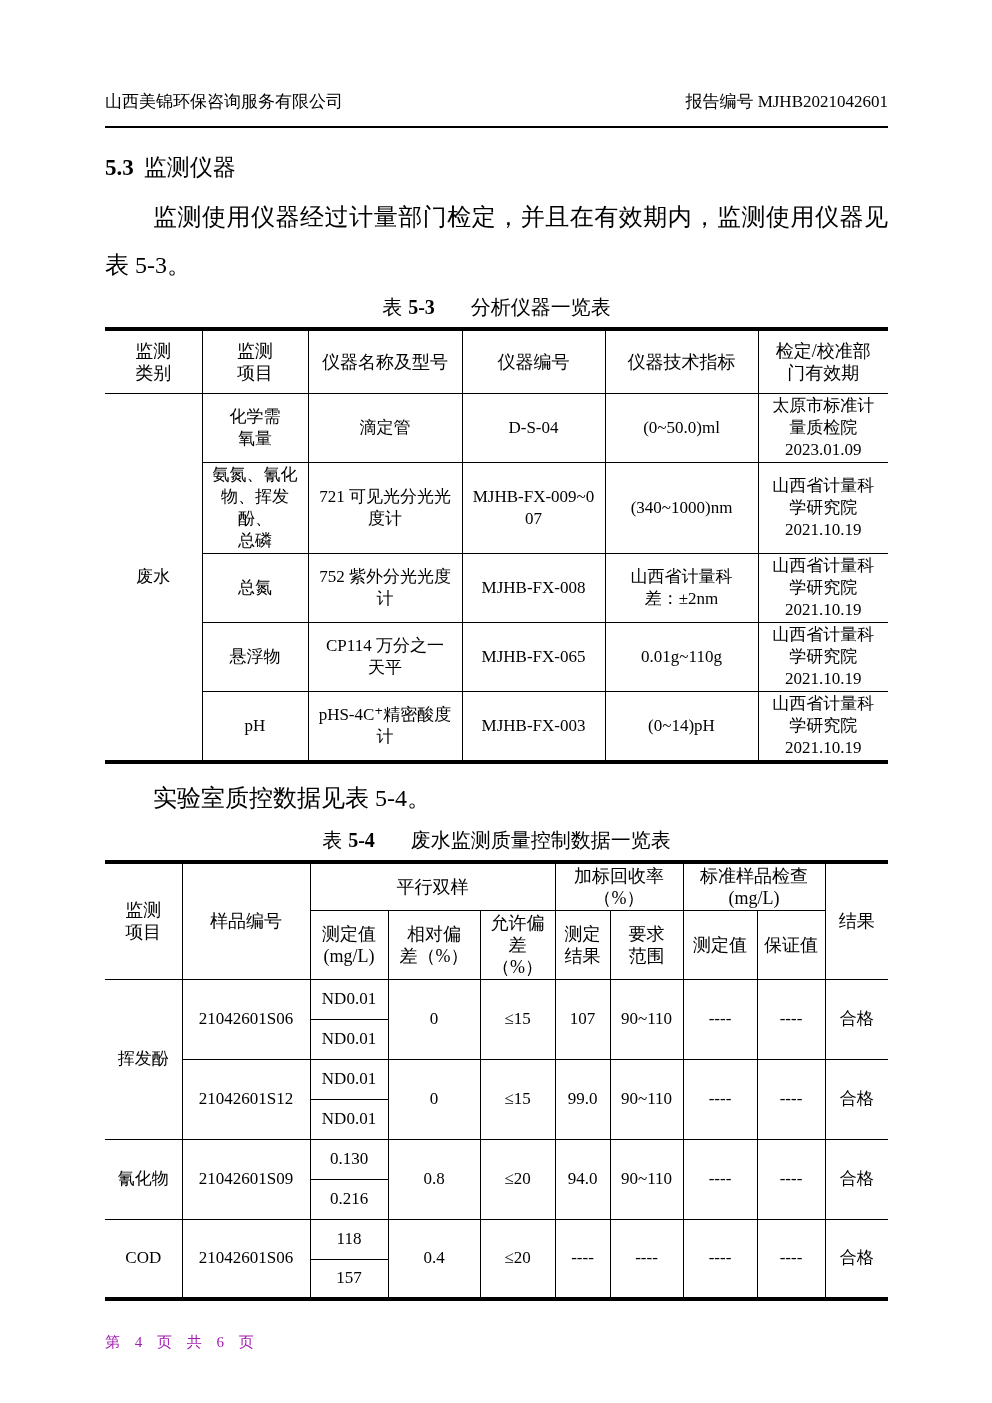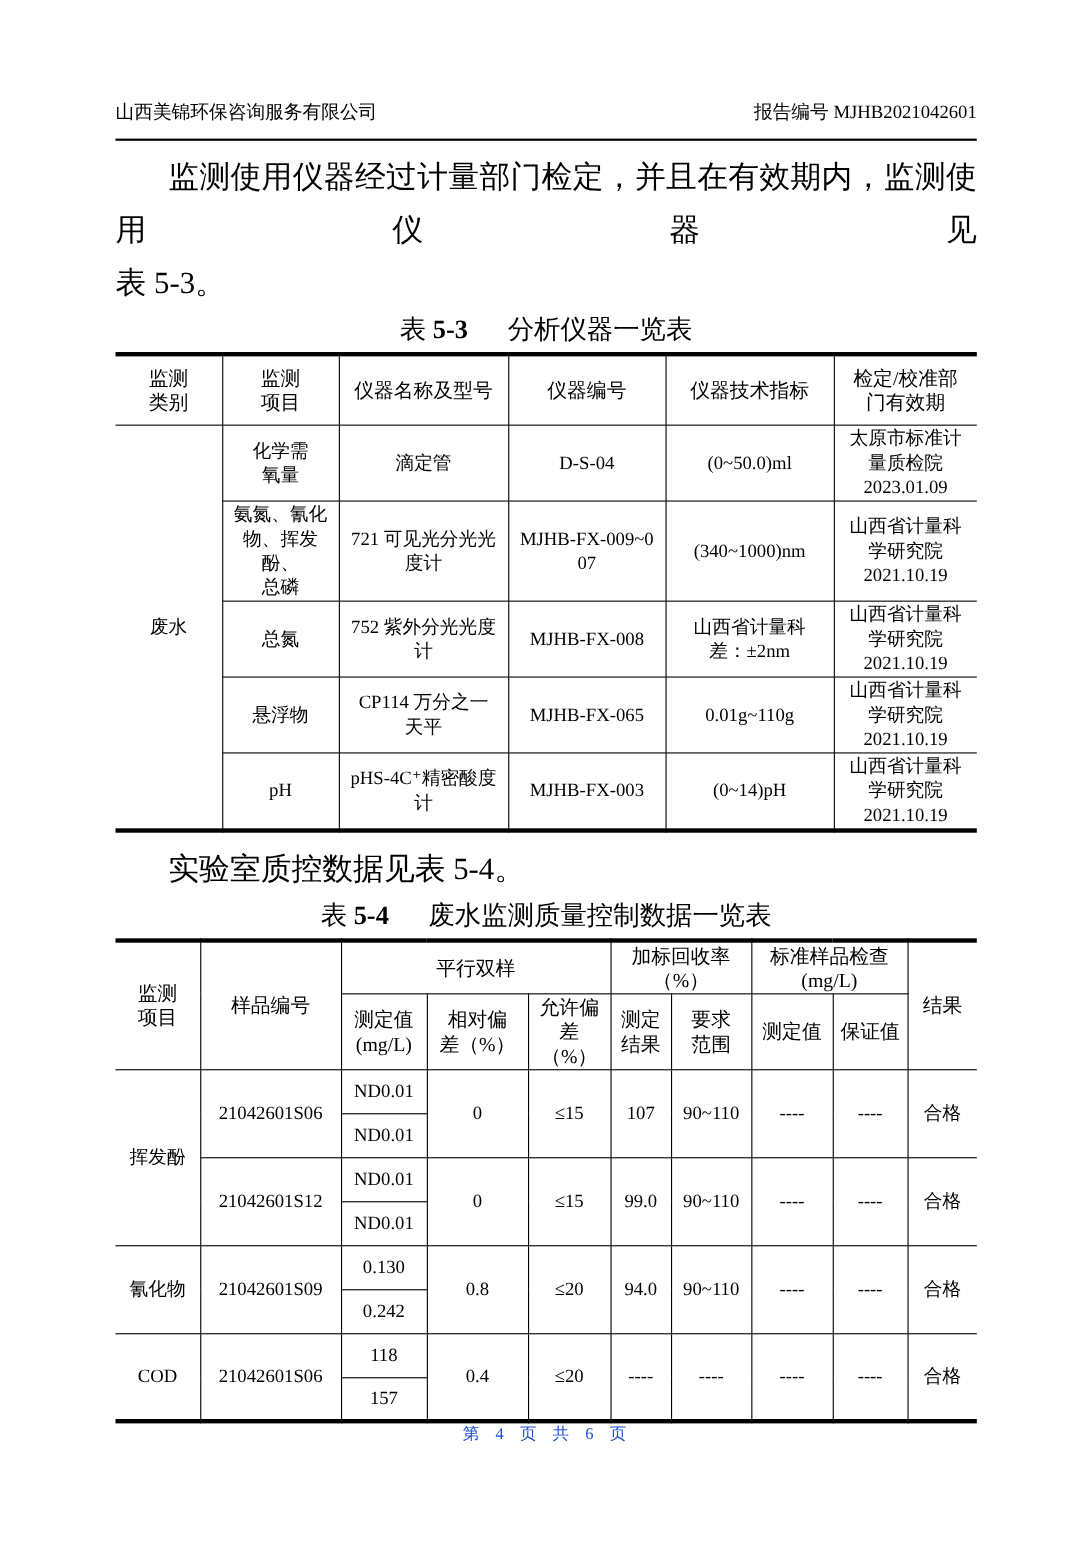--- a/index.html
+++ b/index.html
@@ -16,59 +16,62 @@
   .doc-header {
     display: flex; justify-content: space-between; align-items: flex-start;
     font-size: 17px; padding-bottom: 13px; border-bottom: 2px solid #000;
   }
 
   
   .section-heading { font-size: 23px; margin-top: 25px; line-height: 30px; }
   .section-heading .num { font-weight: bold; margin-right: 10px; }
 
   
-  .para { font-size: 28px; margin-top: 10px; }
+  .para { font-size: 24px; margin-top: 10px; }
   .para .pline { line-height: 48px; }
   .para .justify-full { text-align: justify; text-align-last: justify; text-indent: 48px; }
   .para .indent { text-indent: 48px; }
 
   
-  .tbl-caption { text-align: center; font-size: 24px; margin-top: 4px; line-height: 28px; }
+  .tbl-caption { text-align: center; font-size: 20px; margin-top: 4px; line-height: 28px; }
   .tbl-caption .cap-num { font-weight: bold; margin-left: 6px; }
   .tbl-caption .cap-title { margin-left: 36px; }
 
   
   table {
     border-collapse: collapse; table-layout: fixed; width: 783px;
     margin-top: 6px;
     border-top: 4px solid #000; border-bottom: 4px solid #000;
   }
   td, th {
     border: 1px solid #000;
     font-weight: normal; text-align: center; vertical-align: middle;
     white-space: pre-line; padding: 1px 3px;
     font-size: 17px; line-height: 22px;
     overflow: hidden;
   }
   th { font-size: 18px; }
   .no-l { border-left: none !important; }
   .no-r { border-right: none !important; }
 
-  .footer { text-align: center; font-size: 15px; letter-spacing: 3px; word-spacing: 5px; color: #1d4ed8; }
+  .footer { font-size: 15px; margin-top: 32px; letter-spacing: 3px; word-spacing: 5px; color: #a21caf; }
 </style>
 </head>
 <body>
 
 <div class="page">
 
   <div class="doc-header">
     <span>山西美锦环保咨询服务有限公司</span>
     <span>报告编号 MJHB2021042601</span>
   </div>
 
+  <div class="section-heading">
+    <span class="num">5.3</span><span>监测仪器</span>
+  </div>
 
   <div class="para">
     <div class="pline justify-full">监测使用仪器经过计量部门检定，并且在有效期内，监测使用仪器见</div>
     <div class="pline">表 5-3。</div>
   </div>
 
   <div class="tbl-caption">
     <span>表</span><span class="cap-num">5-3</span><span class="cap-title">分析仪器一览表</span>
   </div>
 
@@ -237,21 +240,21 @@
       <td>0.130</td>
       <td rowspan="2">0.8</td>
       <td rowspan="2">≤20</td>
       <td rowspan="2">94.0</td>
       <td rowspan="2">90~110</td>
       <td rowspan="2">----</td>
       <td rowspan="2">----</td>
       <td class="no-r" rowspan="2">合格</td>
     </tr>
     <tr style="height:40px">
-      <td>0.242</td>
+      <td>0.216</td>
     </tr>
 
     <tr style="height:40px">
       <td class="no-l" rowspan="2">COD</td>
       <td rowspan="2">21042601S06</td>
       <td>118</td>
       <td rowspan="2">0.4</td>
       <td rowspan="2">≤20</td>
       <td rowspan="2">----</td>
       <td rowspan="2">----</td>

